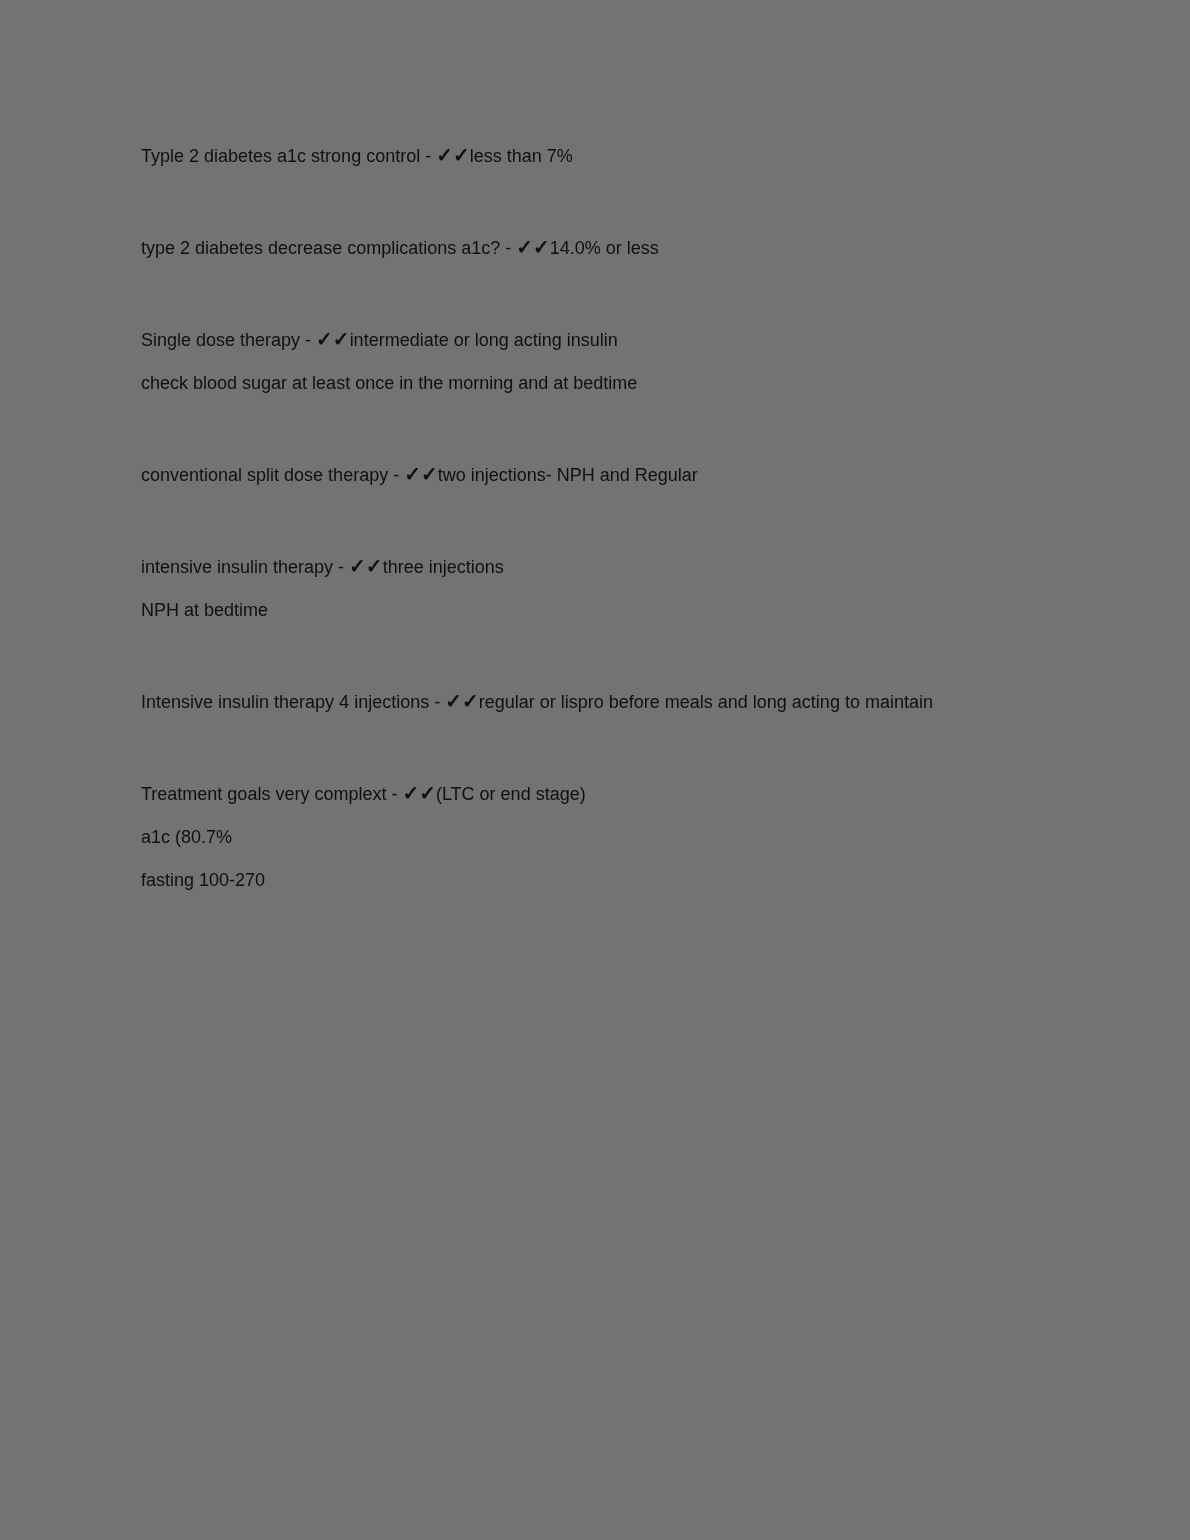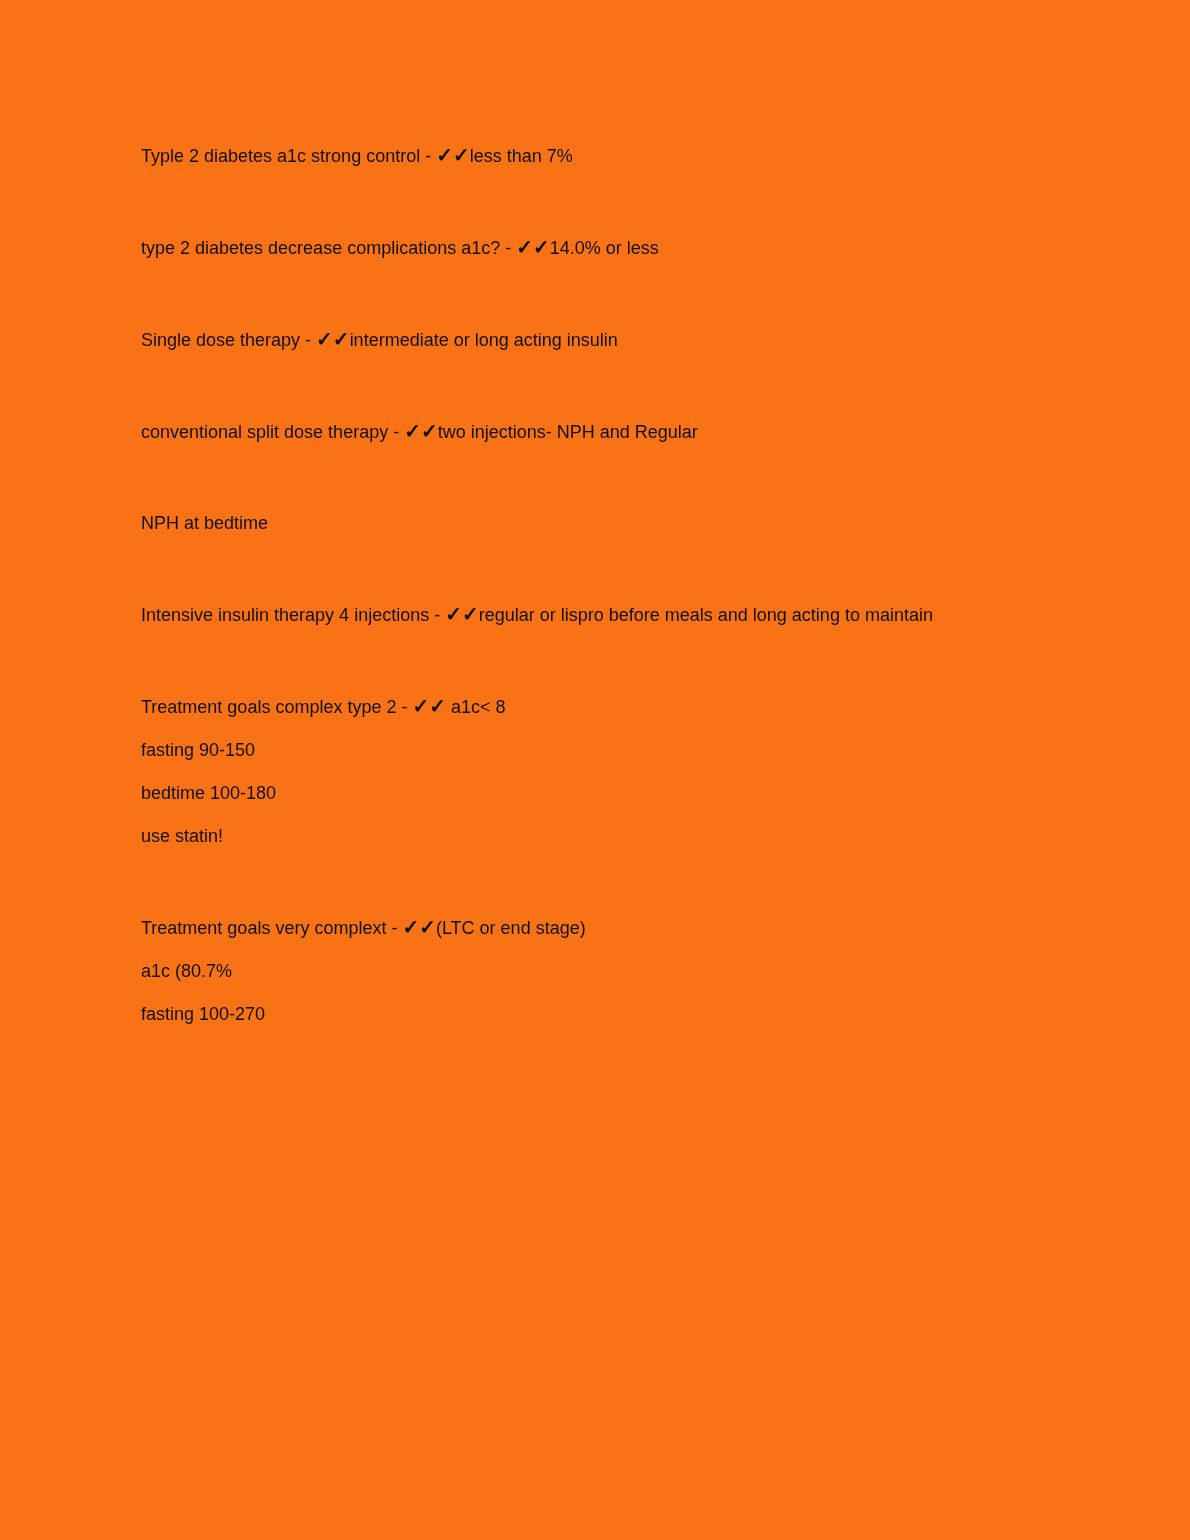--- a/index.html
+++ b/index.html
@@ -12,21 +12,21 @@
     height: 1540px;
     font-family: "Liberation Sans", sans-serif;
     color: #101010;
     overflow: hidden;
   }
   .page {
     box-sizing: border-box;
     width: 1190px;
     height: 1540px;
     padding: 134px 90px 0 141px;
-    background: #f97316;
+    background: #737373;
   }
   .card {
     margin: 0 0 48px 0;
   }
   .line {
     margin: 0;
     padding: 0;
     font-size: 18px;
     line-height: 43px;
     white-space: pre-wrap;
@@ -44,35 +44,31 @@
 <div class="page">
   <div id="card-list">
       <div class="card">
         <p class="line"><span>Typle 2 diabetes a1c strong control - </span><span class="checks">✓✓</span><span>less than 7%</span></p>
       </div>
       <div class="card">
         <p class="line"><span>type 2 diabetes decrease complications a1c? - </span><span class="checks">✓✓</span><span>14.0% or less</span></p>
       </div>
       <div class="card">
         <p class="line"><span>Single dose therapy - </span><span class="checks">✓✓</span><span>intermediate or long acting insulin</span></p>
+        <p class="line">check blood sugar at least once in the morning and at bedtime</p>
       </div>
       <div class="card">
         <p class="line"><span>conventional split dose therapy - </span><span class="checks">✓✓</span><span>two injections- NPH and Regular</span></p>
       </div>
       <div class="card">
+        <p class="line"><span>intensive insulin therapy - </span><span class="checks">✓✓</span><span>three injections</span></p>
         <p class="line">NPH at bedtime</p>
       </div>
       <div class="card">
         <p class="line"><span>Intensive insulin therapy 4 injections - </span><span class="checks">✓✓</span><span>regular or lispro before meals and long acting to maintain</span></p>
-      </div>
-      <div class="card">
-        <p class="line"><span>Treatment goals complex type 2 - </span><span class="checks">✓✓</span><span> a1c&lt; 8</span></p>
-        <p class="line">fasting 90-150</p>
-        <p class="line">bedtime 100-180</p>
-        <p class="line">use statin!</p>
       </div>
       <div class="card">
         <p class="line"><span>Treatment goals very complext - </span><span class="checks">✓✓</span><span>(LTC or end stage)</span></p>
         <p class="line">a1c (80.7%</p>
         <p class="line">fasting 100-270</p>
       </div>
     </div>
 </div>
 
 </body></html>

